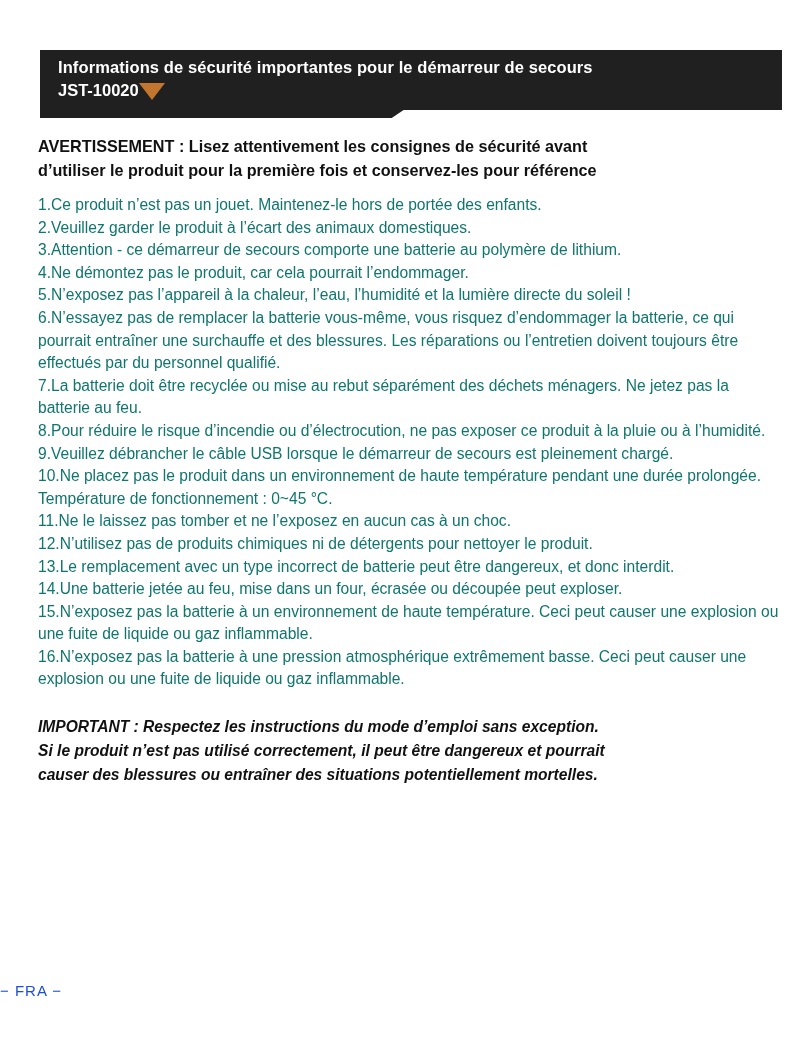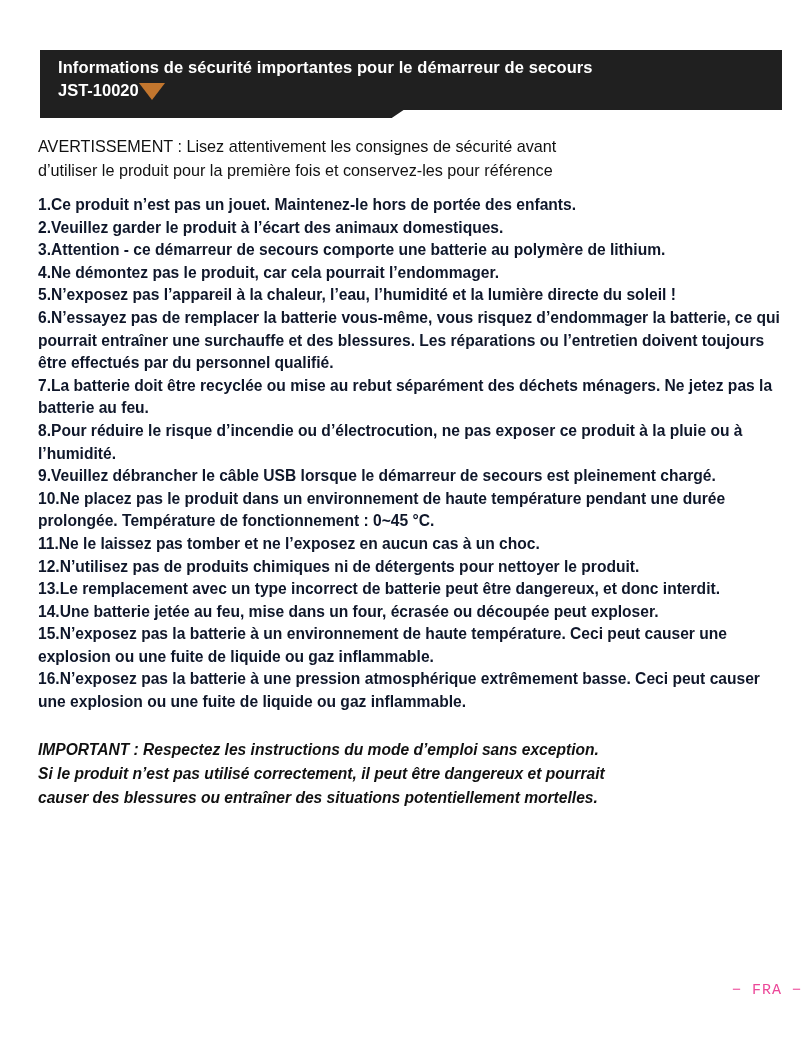--- a/index.html
+++ b/index.html
@@ -76,31 +76,30 @@
   
   .content {
     position: absolute;
     left: 38px;
     top: 134px;
     width: 742px;
   }
 
   .warning-head {
     font-size: 16.2px;
-    font-weight: normal;
+    font-weight: bold;
     line-height: 24px;
     color: #111111;
     margin: 0 0 12px 0;
   }
 
   .rules {
     font-size: 15.6px;
     line-height: 22.6px;
-    color: #0f172a;
-    font-weight: bold;
+    color: #0f766e;
   }
   .rule {
     margin: 0;
     text-indent: 0;
   }
 
   .important-block {
     margin-top: 24px;
     font-size: 15.6px;
     font-weight: bold;
@@ -108,25 +107,24 @@
     color: #111111;
   }
   .important-block p { margin: 0; font-style: italic; }
 
   
   .footer {
     position: absolute;
     left: 0;
     right: 0;
     top: 982px;
-    text-align: right;
+    text-align: left;
     font-size: 15px;
-    color: #ec4899;
+    color: #1d4ed8;
     letter-spacing: 1px;
-    font-family: Liberation Mono, monospace;
   }
 </style>
 </head>
 <body>
 
 <div class="page">
 
   <div class="header-banner">
     <div class="header-title-line l1">Informations de sécurité importantes pour le démarreur de secours</div>
     <div class="header-model-row">

